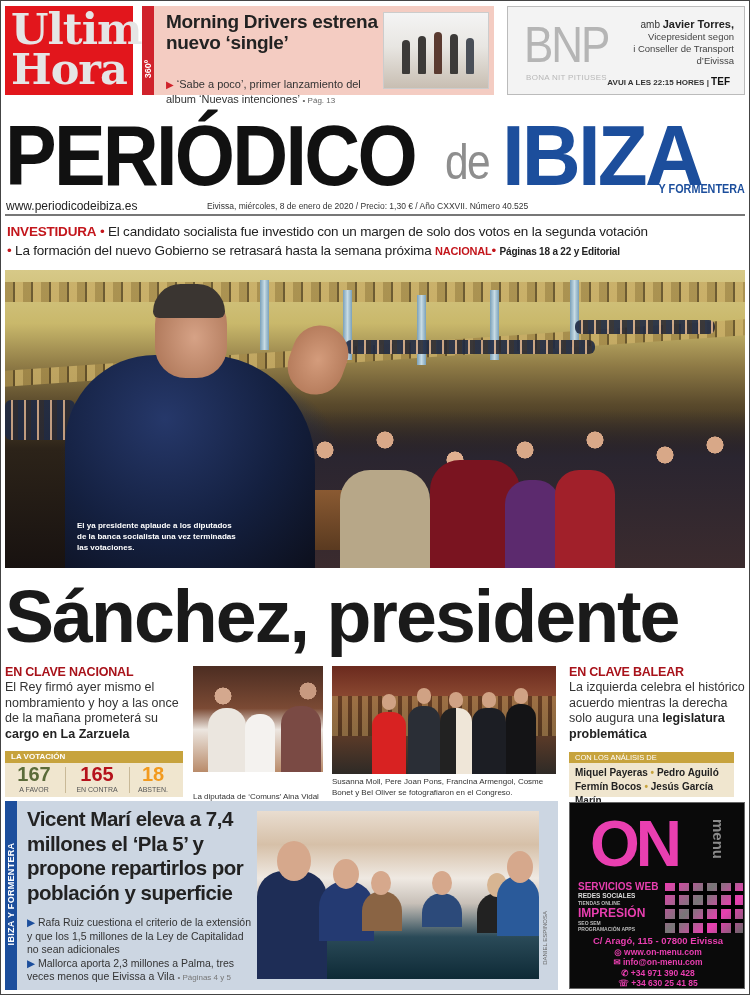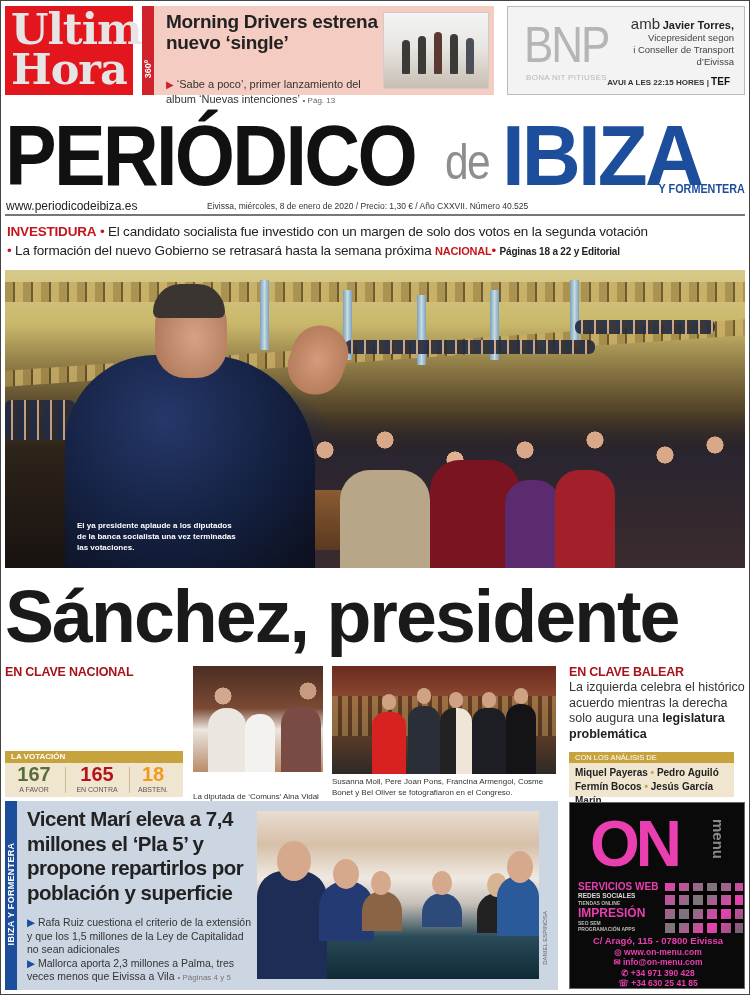--- a/index.html
+++ b/index.html
@@ -21,21 +21,21 @@
   .promo360 .sub .arrow { color: #d0222b; font-size: 10px; }
   .promo360 .sub .pg { font-size: 8px; color: #666; }
   .promo360 .photo { position: absolute; left: 241px; top: 6px; width: 106px; height: 77px; background: linear-gradient(180deg, #f4f4f4 0%, #e8e6e2 45%, #c8beb2 100%); border: 1px solid #ccc; overflow: hidden; }
   .band-person { position: absolute; bottom: 14px; width: 8px; height: 40px; background: #3c3a38; border-radius: 4px 4px 1px 1px; }
 
   .promo-bnp { position: absolute; left: 507px; top: 6px; width: 238px; height: 89px; background: #f3f3f3; border: 1px solid #bbb; }
   .bnp-logo { position: absolute; left: 16px; top: 10px; font-family: "Liberation Sans", sans-serif; font-size: 44px; font-weight: normal; color: #b5b5b5; letter-spacing: -2px; line-height: 48px; transform: scaleY(1.15); transform-origin: top left; }
   .bnp-sub { position: absolute; left: 18px; top: 66px; font-size: 8px; color: #b8b8b8; letter-spacing: 0.3px; }
   .bnp-right { position: absolute; right: 10px; top: 11px; width: 140px; text-align: right; font-size: 9.5px; line-height: 12px; color: #444; }
   .bnp-right .host { font-weight: bold; font-size: 11px; color: #222; }
-  .bnp-right .amb { font-size: 15px; color: #333; }
+  .bnp-right .amb { font-size: 10px; color: #333; }
   .bnp-time { position: absolute; right: 14px; top: 69px; font-size: 8px; color: #333; font-weight: bold; }
   .bnp-time .tef { font-size: 10px; font-weight: 900; color: #111; }
 
   
   .mast { position: absolute; left: 5px; top: 110px; width: 740px; height: 90px; }
   .mast-per { position: absolute; left: 0; top: 0; font-family: "Liberation Sans", sans-serif; font-weight: bold; font-size: 86px; line-height: 90px; color: #111; letter-spacing: -3px; transform: scaleX(0.9); transform-origin: left top; }
   .mast-de { position: absolute; left: 440px; top: 22px; font-size: 50px; line-height: 60px; color: #8e8e8e; letter-spacing: -2px; transform: scaleX(0.85); transform-origin: left top; }
   .mast-ibiza { position: absolute; left: 497px; top: 0; font-weight: bold; font-size: 86px; line-height: 90px; color: #1c4e9c; letter-spacing: -3px; transform: scaleX(0.95); transform-origin: left top; }
   .mast-yf { position: absolute; right: 5px; top: 182px; font-size: 12px; font-weight: bold; color: #1c4e9c; transform: scaleX(0.9); transform-origin: right top; }
   .mast-url { position: absolute; left: 6px; top: 199px; font-size: 12px; color: #222; }
@@ -228,20 +228,24 @@
   <div class="sanchez-head"></div>
   <div class="sanchez-hair"></div>
   <div class="hands"></div>
   <div class="caption">El ya presidente aplaude a los diputados de la banca socialista una vez terminadas las votaciones.</div>
 </div>
 
 <h1 class="headline">Sánchez, presidente</h1>
 
 <div class="clave-nac">
   <div class="sec-title">EN CLAVE NACIONAL</div>
+  <div class="sec-text">
+    <span>El Rey firmó ayer mismo el nombramiento y hoy a las once de la mañana prometerá su</span>
+    <b>cargo en La Zarzuela</b>
+  </div>
 </div>
 
 <div class="votacion">
   <div class="hdr">LA VOTACIÓN</div>
   <div class="vot-cell" style="left:0;width:58px;">
     <div class="num" style="color:#5b6b3a;">167</div>
     <div class="lbl">A FAVOR</div>
   </div>
   <div class="vot-sep" style="left:60px;"></div>
   <div class="vot-cell" style="left:62px;width:60px;">

